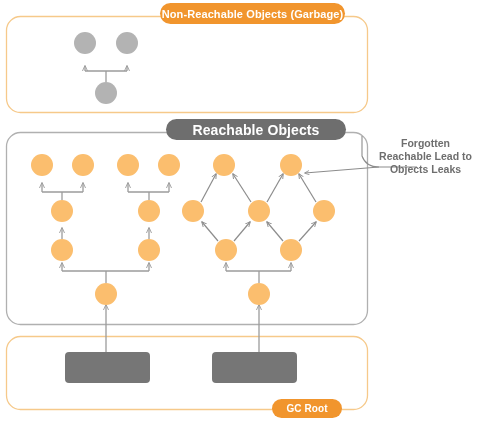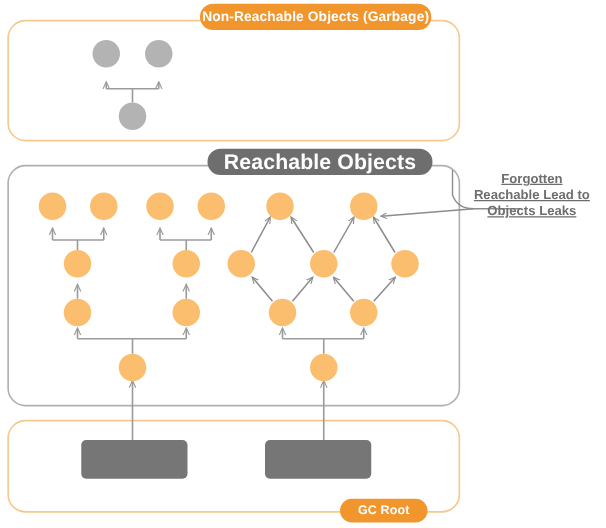--- a/index.html
+++ b/index.html
@@ -23,36 +23,35 @@
   }
   .badge-orange{background:#F1952D;}
   .badge-gray{background:#6E6E6E;}
 
   #badge-nonreach{
     left:160px;top:3px;width:185px;height:21px;
     border-radius:11px;font-size:11px;
   }
   #badge-reach{
     left:166px;top:119px;width:180px;height:21px;
-    border-radius:11px;font-size:17px;justify-content:center;
+    border-radius:11px;font-size:14px;justify-content:center;
   }
   #badge-gcroot{
     left:272px;top:399px;width:70px;height:19px;
     border-radius:10px;font-size:10px;
   }
 
   #annotation{
     position:absolute;
     left:368px;top:137px;width:115px;
     text-align:center;
     color:#6E6E6E;
     font-size:10.5px;
     line-height:13px;
     font-weight:bold;
-    text-decoration:underline;
   }
   #annotation div{display:block;}
 </style>
 </head>
 <body>
 
 <div id="stage">
 
   <svg id="svg" viewBox="0 0 485 422">
     <defs>

